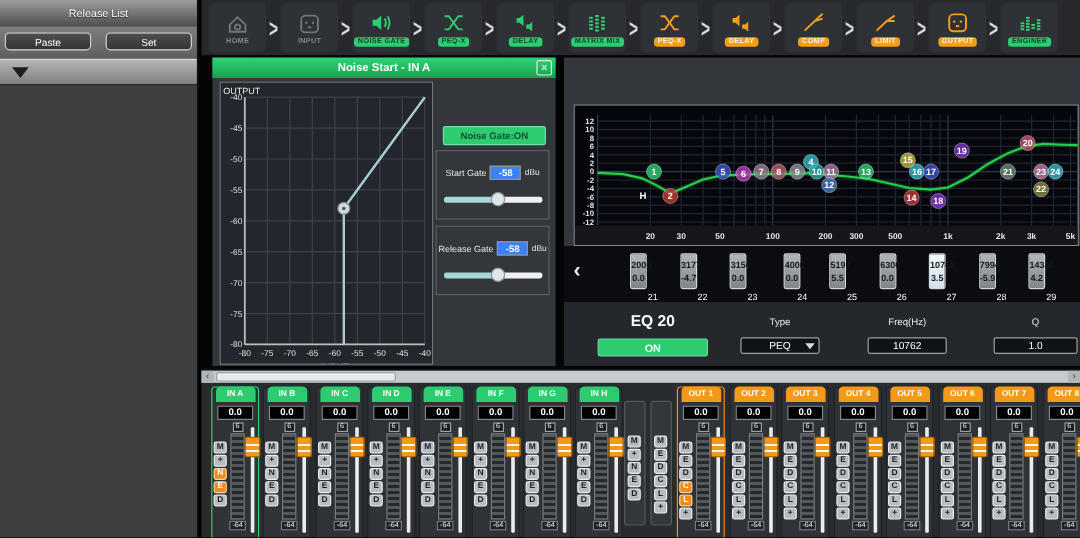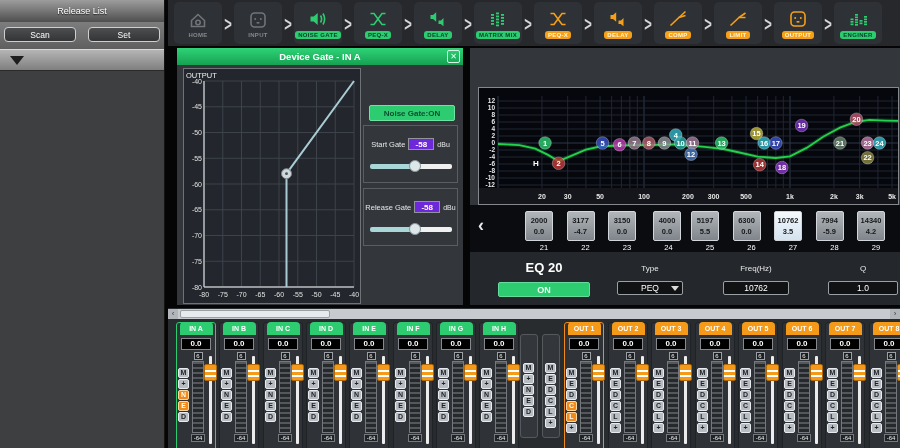--- a/index.html
+++ b/index.html
@@ -31,35 +31,35 @@
   .ptitle{height:17px;background:linear-gradient(#2fd377,#16a251);color:#fff;font-size:9.5px;font-weight:bold;line-height:17px;text-align:center;position:relative;}
   .pclose{position:absolute;right:3px;top:2px;width:13px;height:13px;background:transparent;border:1px solid #d8f4e4;border-radius:2px;color:#eafff3;font-size:8px;line-height:10px;padding:0;}
 
   
   #ngpanel{left:177px;top:48px;width:286px;height:257px;}
   #nggraph{position:absolute;left:6px;top:20px;width:178px;height:236px;background:#23272d;border:1px solid #6e7378;}
   #ngenable{position:absolute;left:192px;top:57px;width:86px;height:16px;background:#2ecc71;border:1px solid #6fe3a4;border-radius:2px;color:#0b4f30;font-size:8px;font-weight:bold;padding:0;}
   .nggroup{position:absolute;left:186px;width:95px;height:58px;border:1px solid #5a5e63;}
   .ngrow{display:flex;align-items:center;justify-content:center;gap:3px;margin-top:12px;}
   .nglbl{color:#e6e6e6;font-size:7.5px;}
-  .ngval{width:26px;height:12px;background:#6d28d9;border:1px solid #909498;color:#fff;font-size:8px;font-weight:bold;text-align:center;line-height:11px;}
+  .ngval{width:26px;height:12px;background:#3b82f6;border:1px solid #909498;color:#fff;font-size:8px;font-weight:bold;text-align:center;line-height:11px;}
   .ngunit{color:#e6e6e6;font-size:7px;}
   .slider{position:relative;width:82px;height:5px;margin:14px auto 0;border-radius:2px;background:linear-gradient(90deg,#a9d6d6 0 55%,#f0f0f0 55%);}
   .sknob{position:absolute;left:55%;top:-4px;width:12px;height:12px;margin-left:-6px;border-radius:50%;background:#dde6e8;border:1px solid #8b979c;}
 
   
   #eqpanel{left:470px;top:48px;width:430px;height:257px;}
   #eqpanel .ptitle span{position:absolute;left:258px;transform:translateX(-50%);white-space:nowrap;}
   .eqbtnrow{position:absolute;top:20px;left:0;width:430px;height:14px;}
   .eqbtn{position:absolute;height:14px;background:linear-gradient(#5c6266,#44494d);border:1px solid #9aa0a4;border-radius:2px;color:#eceeef;font-size:8px;line-height:12px;padding:0;}
   .eqbtn.green{background:#2ecc71;border-color:#63dd9b;color:#fff;font-weight:bold;}
   #eqgraph{position:absolute;left:8px;top:39px;width:421px;height:118px;background:#05070c;border:1px solid #85898d;}
   #eqstrip{position:absolute;left:0;top:157px;width:430px;height:47px;background:#0a0c0f;}
   .stripChev{position:absolute;left:8px;top:10px;color:#e8e8e8;font-size:18px;font-weight:bold;cursor:pointer;}
-  .eqcell{position:absolute;top:6px;width:28px;height:30px;background:linear-gradient(#b0b6ba,#7f858a);border:1px solid #d2d6da;border-radius:2px;color:#17181a;font-size:7.5px;font-weight:bold;text-align:center;padding-top:3px;line-height:11px;cursor:pointer;}
+  .eqcell{position:absolute;top:6px;width:14px;height:30px;background:linear-gradient(#b0b6ba,#7f858a);border:1px solid #d2d6da;border-radius:2px;color:#17181a;font-size:7.5px;font-weight:bold;text-align:center;padding-top:3px;line-height:11px;cursor:pointer;}
   .eqcell.sel{background:linear-gradient(#f4f9fd,#d4e2ee);}
   .eqnum{position:absolute;top:38px;width:38px;text-align:center;color:#fff;font-size:7.5px;}
   .eqfooter{position:absolute;left:0;top:204px;width:430px;height:53px;background:#24282c;}
   #eqname{position:absolute;left:28px;top:8px;width:92px;text-align:center;color:#fff;font-size:13px;font-weight:bold;}
   #eqon{position:absolute;left:28px;top:30px;width:92px;height:15px;background:#2ecc71;border:1px solid #63dd9b;border-radius:2px;color:#eafff2;font-size:9px;font-weight:bold;padding:0;}
   .fldlbl{position:absolute;top:12px;color:#e8e8e8;font-size:8px;text-align:center;}
   .fld{position:absolute;top:29px;height:14px;background:#101214;border:1px solid #9aa0a4;border-radius:2px;color:#fff;font-size:8.5px;line-height:12px;text-align:center;}
   .fld .dd{position:absolute;right:3px;top:4px;width:0;height:0;border-left:4px solid transparent;border-right:4px solid transparent;border-top:5px solid #dadada;}
 
   
@@ -88,21 +88,21 @@
 </head>
 <body>
 
 <div id="stage">
 
   <aside id="sidebar">
     <div class="sb-head">
       <span>Release List</span>
     </div>
     <div class="sb-btnrow">
-      <button id="scanBtn" class="sb-btn">Scan</button>
+      <button id="scanBtn" class="sb-btn">Paste</button>
       <button id="setBtn" class="sb-btn">Set</button>
     </div>
     <div class="sb-drop">
       <span class="tri"></span>
     </div>
     <div class="sb-body"></div>
   </aside>
 
   <div id="toolbar">
       <div class="titem">
@@ -253,21 +253,21 @@
               <rect x="16" y="14.5" width="3" height="1.7"></rect>
             </g>
           </svg>
         </span>
         <span class="tlabel pill green">ENGINER</span>
       </div>
     </div>
 
   <section id="ngpanel" class="panel">
     <div class="ptitle">
-      <span>Device Gate - IN A</span>
+      <span>Noise Start - IN A</span>
       <button class="pclose">✕</button>
     </div>
     <div id="nggraph"><svg width="176" height="234">
           <line x1="20" y1="12" x2="20" y2="218" stroke="#3d434a" stroke-width="1"></line>
           <line x1="38.75" y1="12" x2="38.75" y2="218" stroke="#3d434a" stroke-width="1"></line>
           <line x1="57.5" y1="12" x2="57.5" y2="218" stroke="#3d434a" stroke-width="1"></line>
           <line x1="76.25" y1="12" x2="76.25" y2="218" stroke="#3d434a" stroke-width="1"></line>
           <line x1="95" y1="12" x2="95" y2="218" stroke="#3d434a" stroke-width="1"></line>
           <line x1="113.75" y1="12" x2="113.75" y2="218" stroke="#3d434a" stroke-width="1"></line>
           <line x1="132.5" y1="12" x2="132.5" y2="218" stroke="#3d434a" stroke-width="1"></line>

